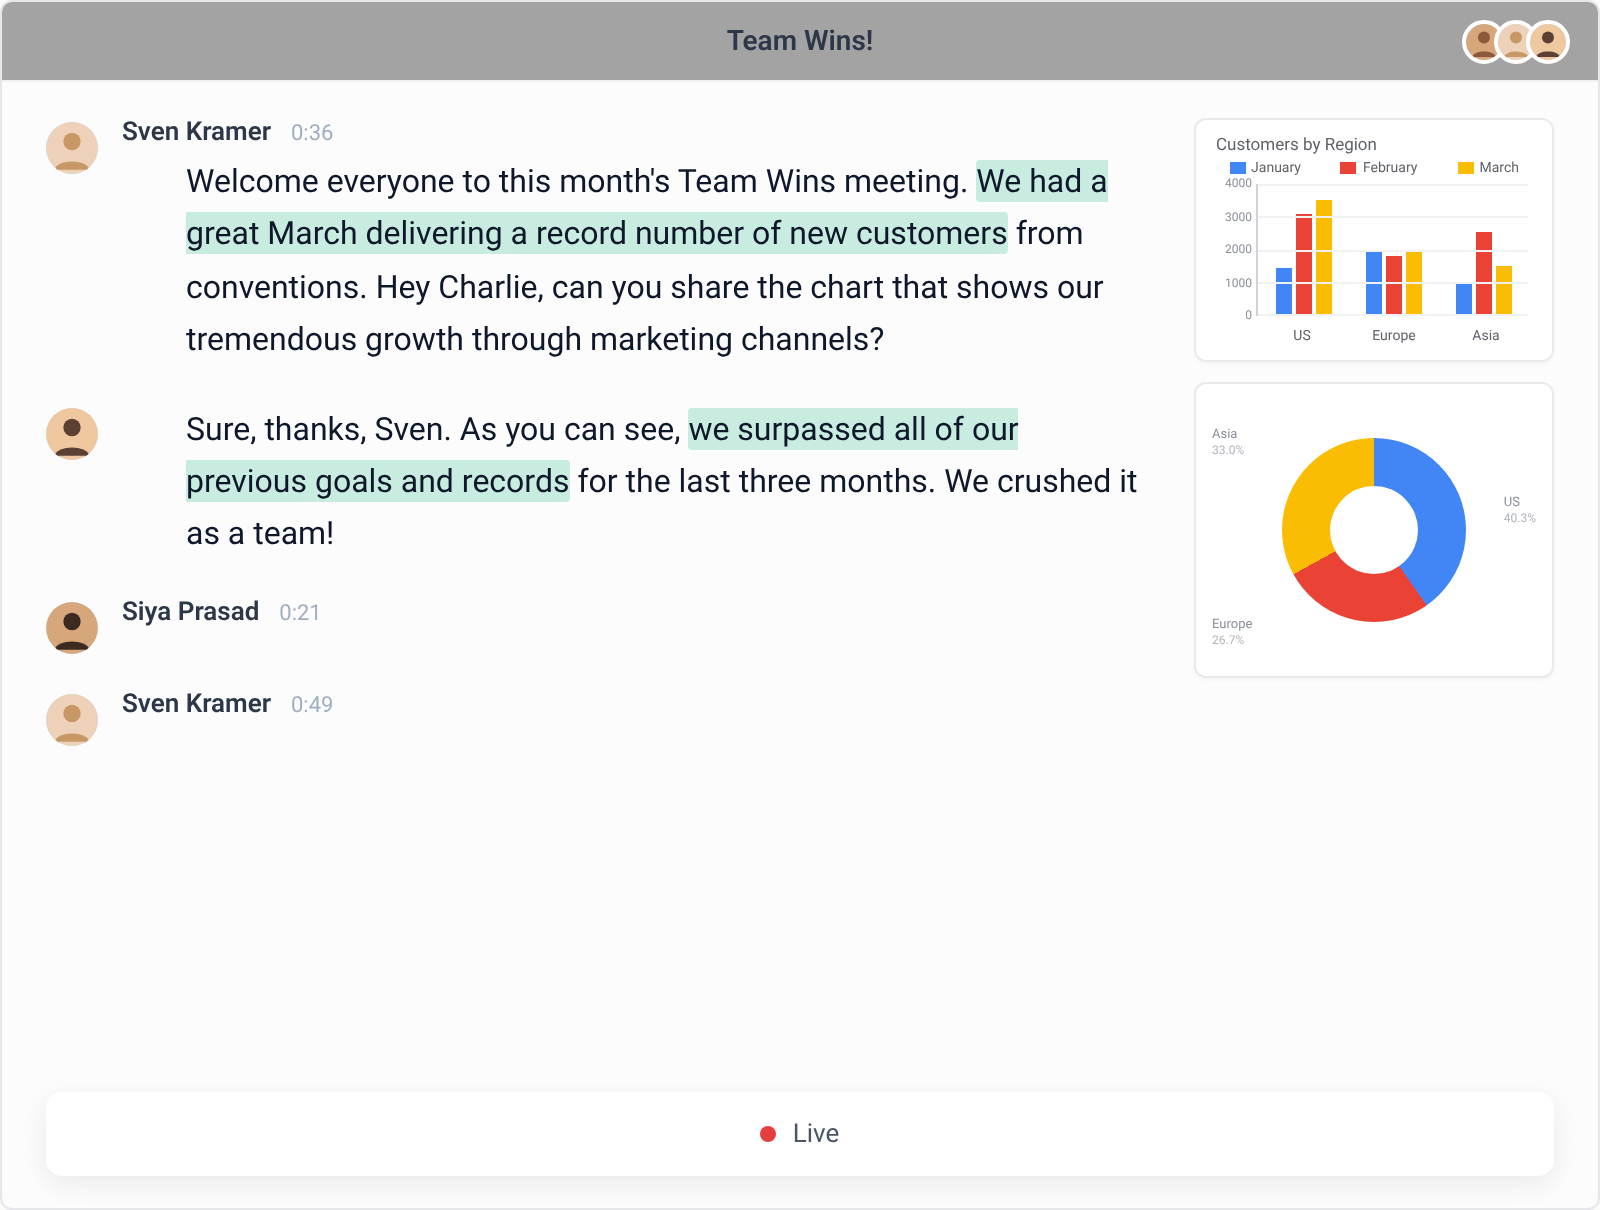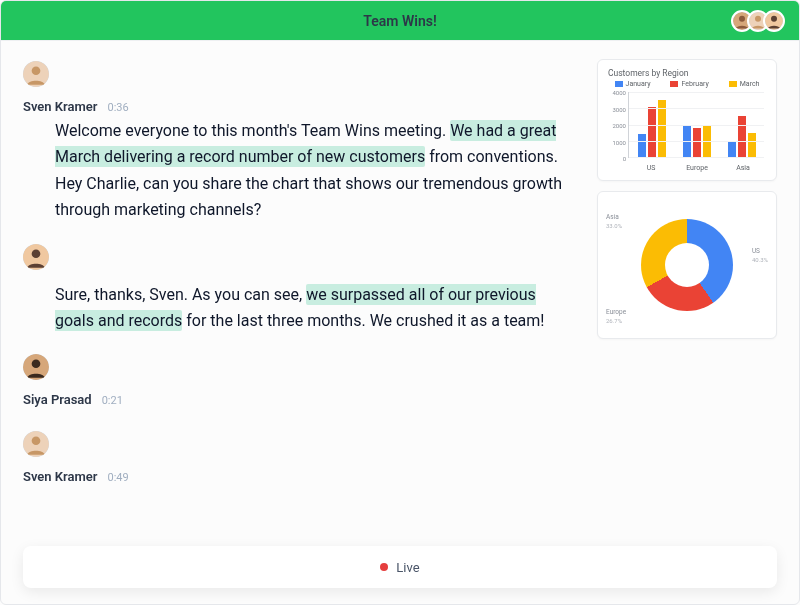--- a/index.html
+++ b/index.html
@@ -15,21 +15,21 @@
     background: #fcfcfc;
     border: 1px solid #e5e7eb;
     border-radius: 6px;
     display: flex; flex-direction: column;
     overflow: hidden;
     position: relative;
   }
   
   .header {
     height: 40px;
-    background: #22c55e;
+    background: #a3a3a3;
     border-bottom: 1px solid #eef0f2;
     display: flex;
     align-items: center;
     justify-content: center;
     position: relative;
     padding: 0 12px;
   }
   .title {
     font-weight: 600;
     font-size: 14px;
@@ -61,21 +61,21 @@
     overflow: hidden;
   }
   .transcript {
     flex: 1;
     display: flex;
     flex-direction: column;
     gap: 18px;
     overflow-y: auto;
     padding-right: 4px;
   }
-  .msg { display: flex; gap: 12px; flex-direction: column; }
+  .msg { display: flex; gap: 12px; }
   .msg .avatar.large {
     width: 26px; height: 26px; border-width: 0;
     margin-top: 2px;
   }
   .msg-content { flex: 1; }
   .msg-head {
     display: flex; align-items: baseline; gap: 10px;
     margin-bottom: 4px;
   }
   .speaker {

